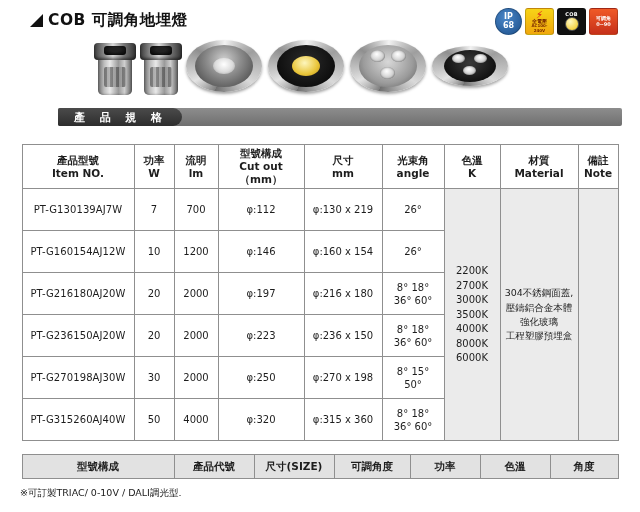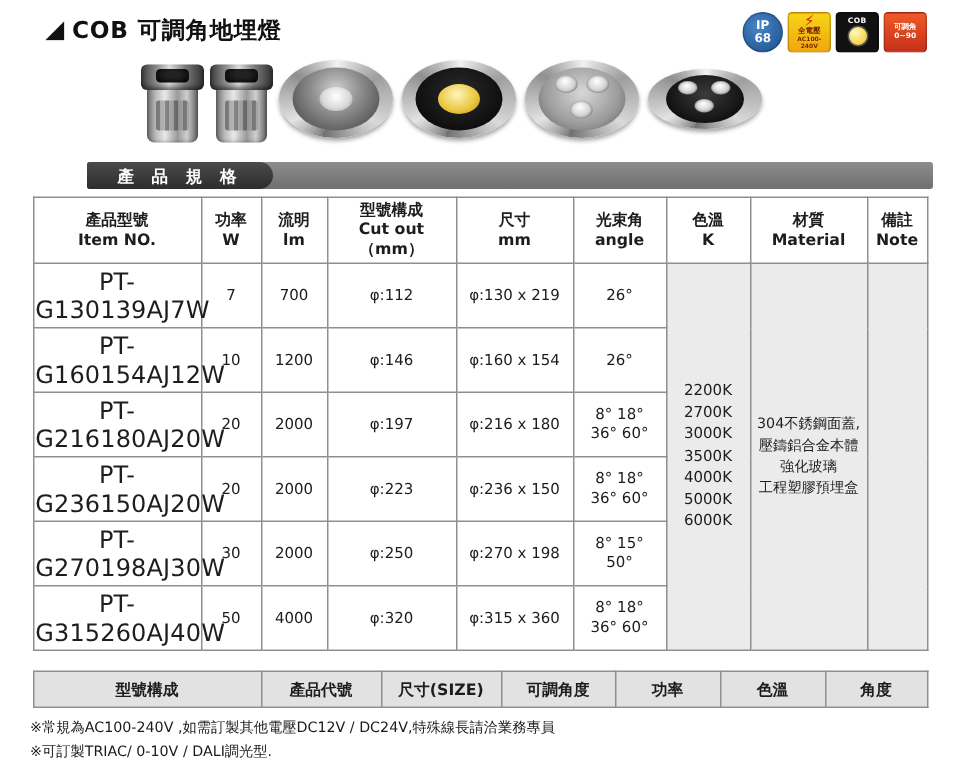--- a/index.html
+++ b/index.html
@@ -221,20 +221,21 @@
   .round.r-flat .led.l1 { left: 20px; top: 18px; }
   .round.r-flat .led.l2 { left: 42px; top: 18px; }
   .round.r-flat .led.l3 { left: 31px; top: 30px; }
 
   
   .spec-bar {
     position: relative;
     height: 20px;
     margin-left: 44px;
     margin-right: 4px;
+    font-family: Liberation Mono, monospace;
   }
   .spec-bar .bg {
     position: absolute;
     left: 0; top: 0;
     width: 100%;
     height: 18px;
     background: linear-gradient(#8d8d8d,#6f6f6f);
     border-radius: 2px;
   }
   .spec-bar .tab {
@@ -250,21 +251,21 @@
     letter-spacing: 4px;
     display: flex;
     align-items: center;
     justify-content: center;
   }
 
   
   table {
     border-collapse: collapse;
     width: 596px;
-    margin: 3px auto 0 auto;
+    margin: 16px auto 0 auto;
     table-layout: fixed;
   }
   table td, table th {
     border: 1px solid #8f8f8f;
     text-align: center;
     vertical-align: middle;
     font-size: 10px;
     padding: 2px 1px;
     color: #1d1d1d;
   }
@@ -272,21 +273,21 @@
     font-weight: bold;
     font-size: 10.5px;
     line-height: 1.25;
     height: 30px;
     background: #fff;
   }
   tbody td {
     height: 37px;
   }
   td.model {
-    font-size: 16px;
+    font-size: 10px;
     letter-spacing: .1px;
   }
   td.angle-cell {
     line-height: 1.3;
     font-size: 10px;
   }
   td.kcell {
     font-size: 10px;
     line-height: 1.45;
     background: #ebebeb;
@@ -462,21 +463,21 @@
         <td>φ:130 x 219</td>
         <td class="angle-cell">
           <div>26°</div>
         </td>
         <td class="kcell" rowspan="6">
           <div>2200K</div>
           <div>2700K</div>
           <div>3000K</div>
           <div>3500K</div>
           <div>4000K</div>
-          <div>5000K</div>
+          <div>8000K</div>
           <div>6000K</div>
         </td>
         <td class="material" rowspan="6">
           <div>304不銹鋼面蓋,</div>
           <div>壓鑄鋁合金本體</div>
           <div>強化玻璃</div>
           <div>工程塑膠預埋盒</div>
         </td>
         <td class="note" rowspan="6"></td>
       </tr>
@@ -554,18 +555,17 @@
         <td>尺寸(SIZE)</td>
         <td>可調角度</td>
         <td>功率</td>
         <td>色溫</td>
         <td>角度</td>
       </tr>
     </tbody>
   </table>
 
   <div class="notes">
-    <div>※常規為AC100-240V ,如需訂製其他電壓DC12V / DC24V,特殊線長請洽業務專員</div>
     <div>※可訂製TRIAC/ 0-10V / DALI調光型.</div>
 
   </div>
 
 </div>
 
 </body></html>

